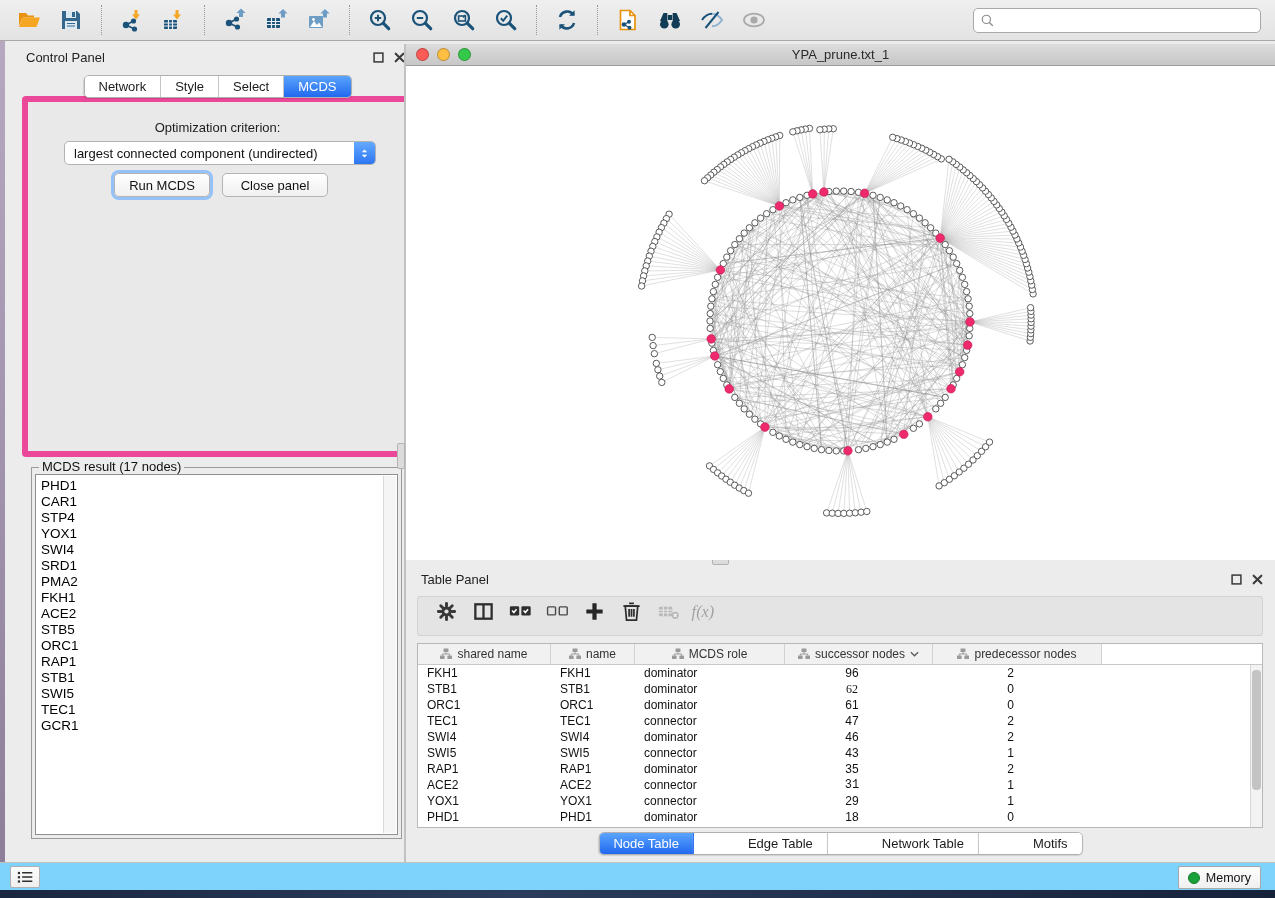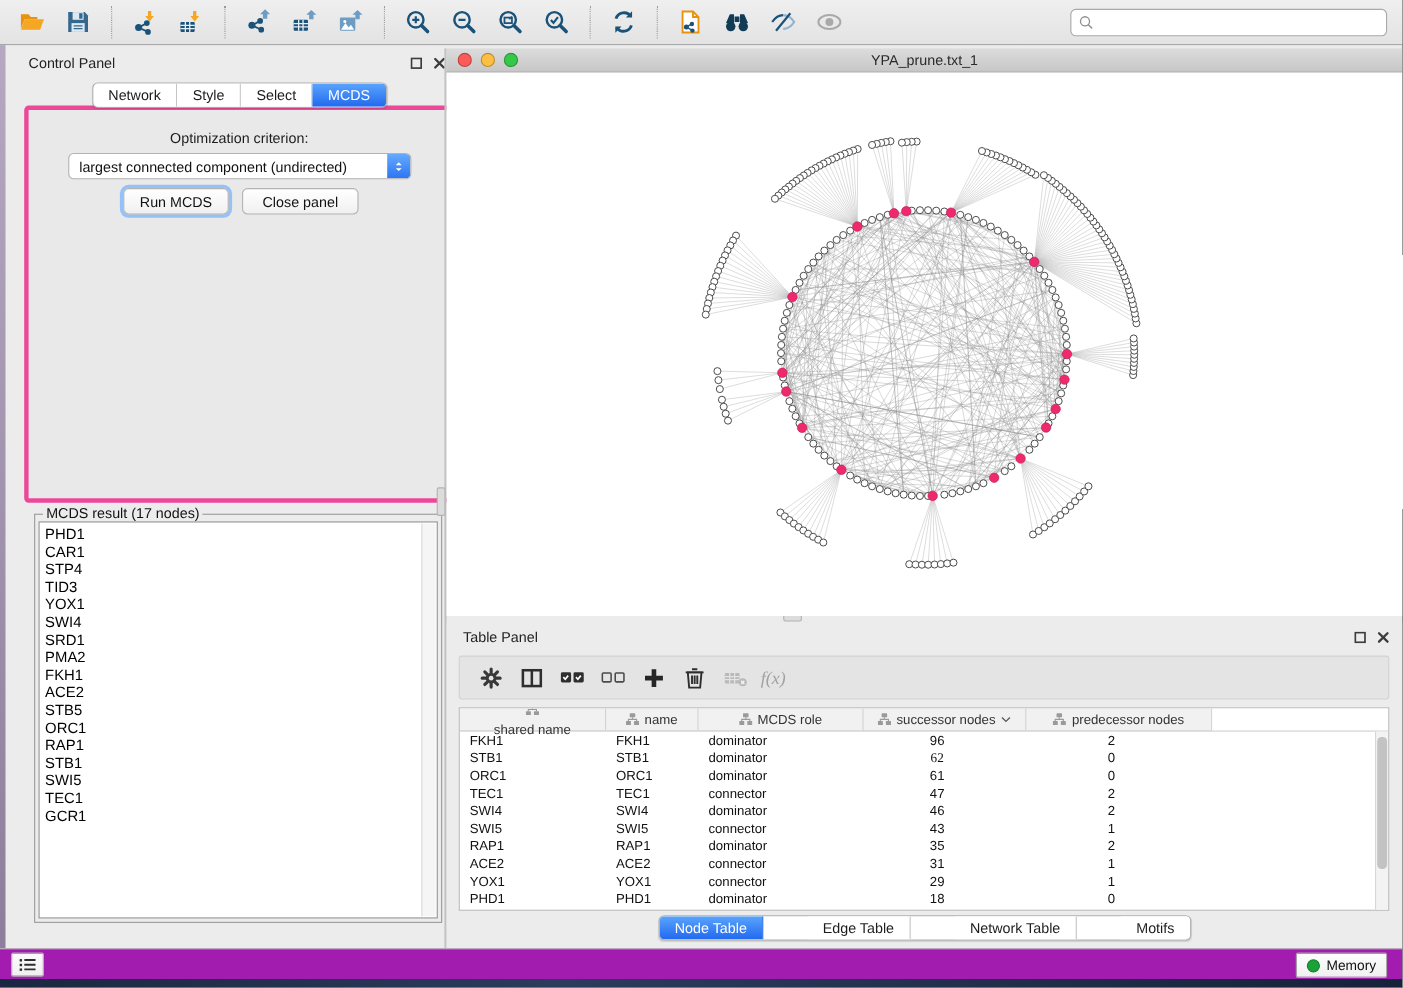--- a/index.html
+++ b/index.html
@@ -24,21 +24,21 @@
   .control-panel{position:absolute;left:18px;top:44px;width:399px;height:818px;background:#ececec;}
   .panel-titlebar{position:relative;height:26px;display:flex;align-items:center;padding:0 12px 0 8px;font-size:13px;}
   .panel-titlebar .win-icons{margin-left:auto;display:flex;gap:10px;align-items:center;}
   .win-ic{width:11px;height:11px;border:none;background:none;padding:0;display:flex;cursor:pointer;}
   .win-ic svg{width:11px;height:11px;}
   .cp-tabs{position:absolute;top:31px;left:50%;transform:translateX(-50%);z-index:3;}
   .seg{display:flex;border:1px solid #b0b0b0;border-radius:5px;overflow:hidden;background:#fff;box-shadow:0 1px 1px rgba(0,0,0,.12);}
   .seg-item{padding:3px 14px;font-size:13px;border-right:1px solid #c4c4c4;background:#fff;color:#1c1c1c;cursor:pointer;white-space:nowrap;}
   .seg-item:last-child{border-right:none;}
   .seg-item.active{background:linear-gradient(#5aa4fd,#2169ef);color:#fff;border-right-color:#2169ef;}
-  .cp-box{position:absolute;left:4px;width:391px;top:52px;height:361px;background:#e9e9e9;border:4px solid #ec4899;border-radius:4px;}
+  .cp-box{position:absolute;left:4px;width:391px;top:52px;height:361px;background:#e9e9e9;border:6px solid #ec4899;border-radius:4px;}
   .opt-label{position:absolute;top:18px;left:0;right:0;text-align:center;font-size:13px;color:#1d1d1d;}
   .cp-select{position:absolute;top:39px;left:36px;width:312px;height:24px;background:#fff;border:1px solid #b2b2b2;border-radius:5px;display:flex;align-items:center;cursor:pointer;overflow:hidden;}
   .cp-select .sel-val{flex:1;font-size:13px;padding-left:9px;color:#111;white-space:nowrap;}
   .cp-select .stepper{width:21px;align-self:stretch;background:linear-gradient(#64aaff,#2d76f2);display:flex;align-items:center;justify-content:center;}
   .stepper svg{width:9px;height:13px;}
   .btn{background:linear-gradient(#ffffff,#f0f0f0);border:1px solid #b4b4b4;border-radius:5px;font-size:13px;font-family:"Liberation Sans",sans-serif;color:#111;cursor:pointer;}
   .btn-run{position:absolute;top:71px;left:86px;width:96px;height:24px;box-shadow:0 0 0 3px #93c1f8;}
   .btn-close{position:absolute;top:71px;left:194px;width:106px;height:24px;}
   .result-group{position:absolute;left:13px;top:423px;width:371px;height:372px;border:1px solid #9a9a9a;}
   .result-legend{position:absolute;top:-9px;left:7px;background:#ececec;padding:0 3px;font-size:13px;color:#111;}
@@ -55,38 +55,38 @@
   .net-window{position:absolute;left:406px;top:44px;width:869px;height:516px;}
   .net-titlebar{position:relative;height:22px;background:linear-gradient(#dcdcdc,#c7c7c7);border-bottom:1px solid #9c9c9c;display:flex;align-items:center;justify-content:center;font-size:13px;color:#2a2a2a;}
   .lights{position:absolute;left:10px;top:4px;display:flex;gap:8px;}
   .light{width:13px;height:13px;border-radius:50%;border:1px solid rgba(0,0,0,.25);cursor:pointer;}
   .light.red{background:#fc5b57;} .light.yellow{background:#fdbe41;} .light.green{background:#35c94a;}
   .net-canvas{position:relative;width:869px;height:494px;background:#fff;overflow:hidden;}
 
   
   .table-panel{position:absolute;left:406px;top:566px;width:869px;height:296px;background:#ececec;}
   .tp-toolbar{position:absolute;left:11px;right:12px;top:30px;height:40px;background:#e4e4e4;border:1px solid #d2d2d2;border-radius:3px;display:flex;align-items:center;padding-left:10px;}
-  .tp-btn{width:37px;height:32px;border:none;background:none;display:flex;align-items:center;justify-content:center;cursor:pointer;}
+  .tp-btn{width:37px;height:32px;border:none;background:none;display:flex;justify-content:center;cursor:pointer;}
   .tp-btn svg{width:23px;height:23px;}
   .tp-btn.wide svg{width:36px;}
   .t-wrap{position:absolute;left:11px;right:12px;top:77px;height:185px;background:#fff;border:1px solid #b8b8b8;overflow:hidden;}
   .t-head{display:flex;height:21px;border-bottom:1px solid #c8c8c8;background:#f1f1f1;}
   .th{display:flex;align-items:center;justify-content:center;gap:5px;font-size:12px;color:#333;border-right:1px solid #d2d2d2;flex:none;cursor:pointer;}
   .th svg.tree{width:12px;height:12px;flex:none;}
   .th svg.chev{width:9px;height:6px;flex:none;}
   .th-fill{flex:1;background:#fff;}
   .tr{display:flex;height:16px;align-items:center;}
   .td{font-size:12px;color:#111;flex:none;padding-left:9px;white-space:nowrap;overflow:hidden;}
   .td.num{text-align:center;padding-left:0;padding-right:14px;}
   .t-scroll{position:absolute;top:21px;bottom:0;right:0;width:12px;background:#f3f3f3;border-left:1px solid #d6d6d6;}
   .t-thumb{position:absolute;top:5px;left:1px;width:9px;height:120px;background:#c3c3c3;border-radius:4px;}
   .tp-tabs{position:absolute;bottom:7px;left:50%;transform:translateX(-50%);gap:40px;}
 
   
-  .status-bar{position:absolute;left:0;top:862px;width:1275px;height:28px;background:#a21caf;border-top:1px solid #c2c2c2;}
+  .status-bar{position:absolute;left:0;top:862px;width:1275px;height:28px;background:#7dd3fc;border-top:1px solid #c2c2c2;}
   .sb-list-btn{position:absolute;left:10px;top:3px;width:30px;height:22px;background:linear-gradient(#fcfcfc,#efefef);border:1px solid #b0b0b0;border-radius:2px;display:flex;align-items:center;justify-content:center;cursor:pointer;}
   .sb-list-btn svg{width:17px;height:14px;}
   .memory-btn{position:absolute;right:14px;top:3px;height:23px;background:linear-gradient(#fdfdfd,#f0f0f0);border:1px solid #a8a8a8;border-radius:2px;display:flex;align-items:center;gap:6px;padding:0 9px;font-size:12.5px;color:#111;cursor:pointer;}
   .memory-dot{width:12px;height:12px;border-radius:50%;background:#1aa239;border:1px solid #12802c;}
 </style>
 </head>
 <body>
 
 <div class="screen">
 
@@ -279,21 +279,20 @@
       <button class="btn btn-run">Run MCDS</button>
       <button class="btn btn-close">Close panel</button>
     </div>
     <div class="result-group">
       <span class="result-legend">MCDS result (17 nodes)</span>
       <div class="result-list" id="result-list">
         <div class="result-scroll"></div>
       <div class="result-item">PHD1</div>
           <div class="result-item">CAR1</div>
           <div class="result-item">STP4</div>
-          <div class="result-item">TID3</div>
           <div class="result-item">YOX1</div>
           <div class="result-item">SWI4</div>
           <div class="result-item">SRD1</div>
           <div class="result-item">PMA2</div>
           <div class="result-item">FKH1</div>
           <div class="result-item">ACE2</div>
           <div class="result-item">STB5</div>
           <div class="result-item">ORC1</div>
           <div class="result-item">RAP1</div>
           <div class="result-item">STB1</div>
@@ -1109,21 +1108,21 @@
           </svg>
         </button>
         <button class="tp-btn wide" style="opacity: 0.9;">
           <svg viewBox="0 0 34 24">
             <text x="2" y="18" font-family="Liberation Serif,serif" font-style="italic" font-size="17" fill="#9b9b9b">f(x)</text>
           </svg>
         </button>
       </div>
     <div class="t-wrap">
       <div class="t-head" id="t-head">
-          <div class="th" style="width: 133px; flex-direction: column;">
+          <div class="th" style="width: 133px;">
             <svg class="tree" viewBox="0 0 12 12">
               <g fill="#9a9a9a">
                 <rect x="3.5" y="0.5" width="5" height="3.6" rx="0.5"></rect>
                 <rect x="0" y="7.5" width="4.6" height="3.6" rx="0.5"></rect>
                 <rect x="7.4" y="7.5" width="4.6" height="3.6" rx="0.5"></rect>
               </g>
               <path d="M6 4v2M2.3 7.5V6h7.4v1.5" stroke="#9a9a9a" fill="none"></path>
             </svg>
             <span class="th-label">shared name</span>
           </div>
@@ -1223,21 +1222,21 @@
             <div class="td" style="width: 133px;">RAP1</div>
             <div class="td" style="width: 84px;">RAP1</div>
             <div class="td" style="width: 150px;">dominator</div>
             <div class="td num" style="width: 148px;">35</div>
             <div class="td num" style="width: 169px;">2</div>
           </div>
           <div class="tr">
             <div class="td" style="width: 133px;">ACE2</div>
             <div class="td" style="width: 84px;">ACE2</div>
             <div class="td" style="width: 150px;">connector</div>
-            <div class="td num" style="width: 148px;">31</div>
+            <div class="td num" style="width: 148px; font-family: Liberation Mono, monospace;">31</div>
             <div class="td num" style="width: 169px;">1</div>
           </div>
           <div class="tr">
             <div class="td" style="width: 133px;">YOX1</div>
             <div class="td" style="width: 84px;">YOX1</div>
             <div class="td" style="width: 150px;">connector</div>
             <div class="td num" style="width: 148px;">29</div>
             <div class="td num" style="width: 169px;">1</div>
           </div>
           <div class="tr">

